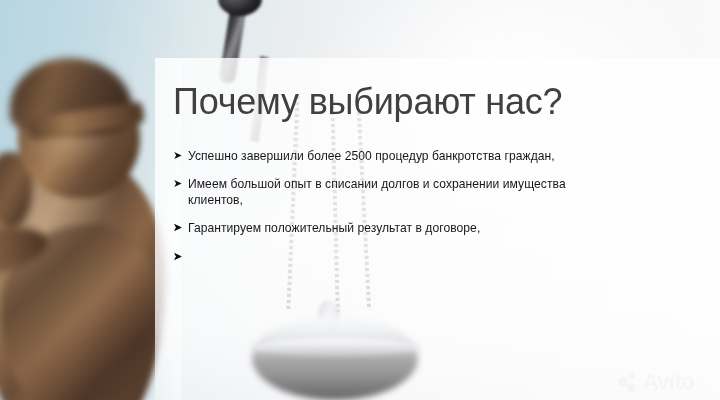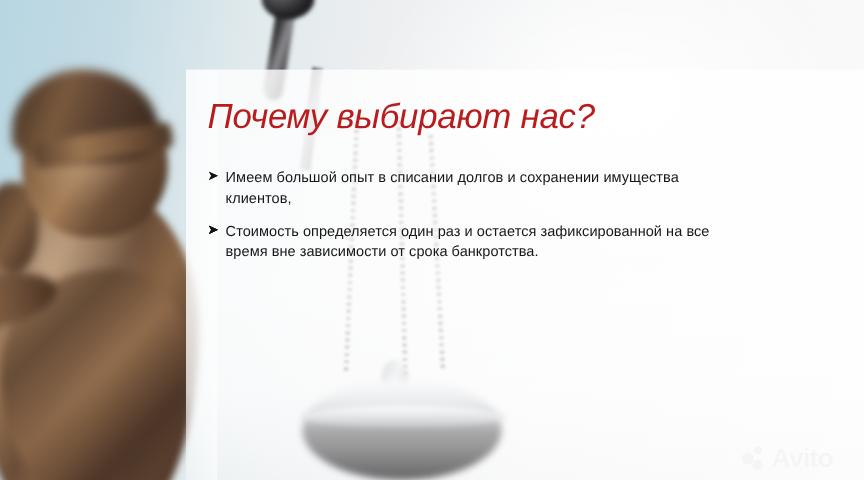--- a/index.html
+++ b/index.html
@@ -251,27 +251,26 @@
   .content {
     position: absolute;
     left: 173px;
     top: 58px;
     width: 530px;
   }
 
   .title {
     margin: 0;
     padding-top: 25px;
-    font-size: 29px;
+    font-size: 36px;
     font-weight: 400;
     line-height: 1.08;
-    color: #b91c1c;
+    color: #404040;
     letter-spacing: -0.2px;
     white-space: nowrap;
-    font-style: italic;
   }
 
   .bullets {
     margin: 0;
     padding: 0;
     list-style: none;
     margin-top: 26px;
   }
   .bullet {
     position: relative;
@@ -360,37 +359,38 @@
   <div class="panel"></div>
   <div class="panel-left-fade"></div>
 
   <div class="content">
 
     <h1 class="title">Почему выбирают нас?</h1>
 
     <ul class="bullets">
       <li class="bullet">
         <span class="bullet-marker">➤</span>
+        <span>Успешно завершили более 2500 процедур банкротства граждан,</span>
       </li>
       <li class="bullet bullet-wide">
         <span class="bullet-marker">➤</span>
         <span>Имеем большой опыт в списании долгов и сохранении имущества клиентов,</span>
       </li>
       <li class="bullet">
         <span class="bullet-marker">➤</span>
       </li>
       <li class="bullet">
         <span class="bullet-marker">➤</span>
+        <span>Гарантируем положительный результат в договоре,</span>
       </li>
       <li class="bullet bullet-wide">
         <span class="bullet-marker">➤</span>
       </li>
       <li class="bullet bullet-xwide">
         <span class="bullet-marker">➤</span>
-        <span>Стоимость определяется один раз и остается зафиксированной на все время вне зависимости от срока банкротства.</span>
       </li>
     </ul>
 
   </div>
 
   <div class="watermark">
     <span class="wm-mark">
       <span class="wm-dot wm-d1"></span>
       <span class="wm-dot wm-d2"></span>
       <span class="wm-dot wm-d3"></span>

